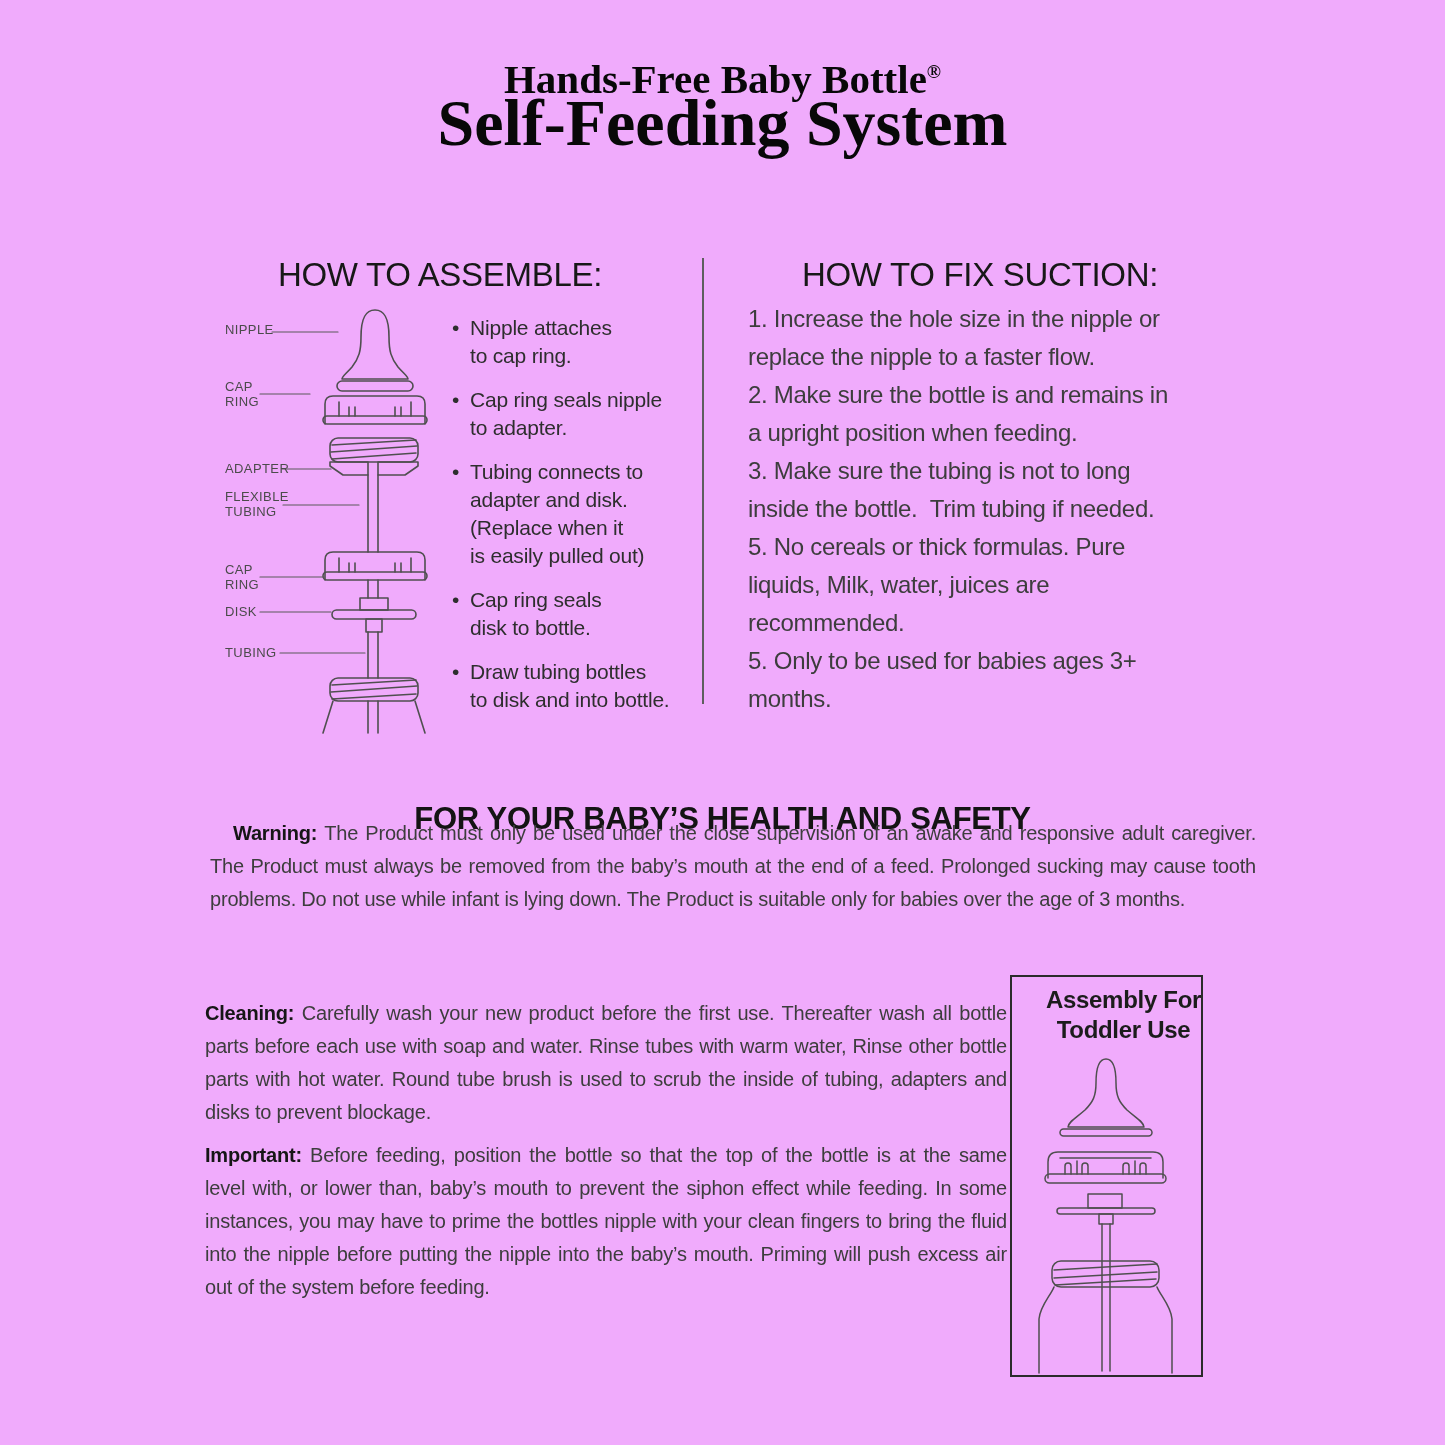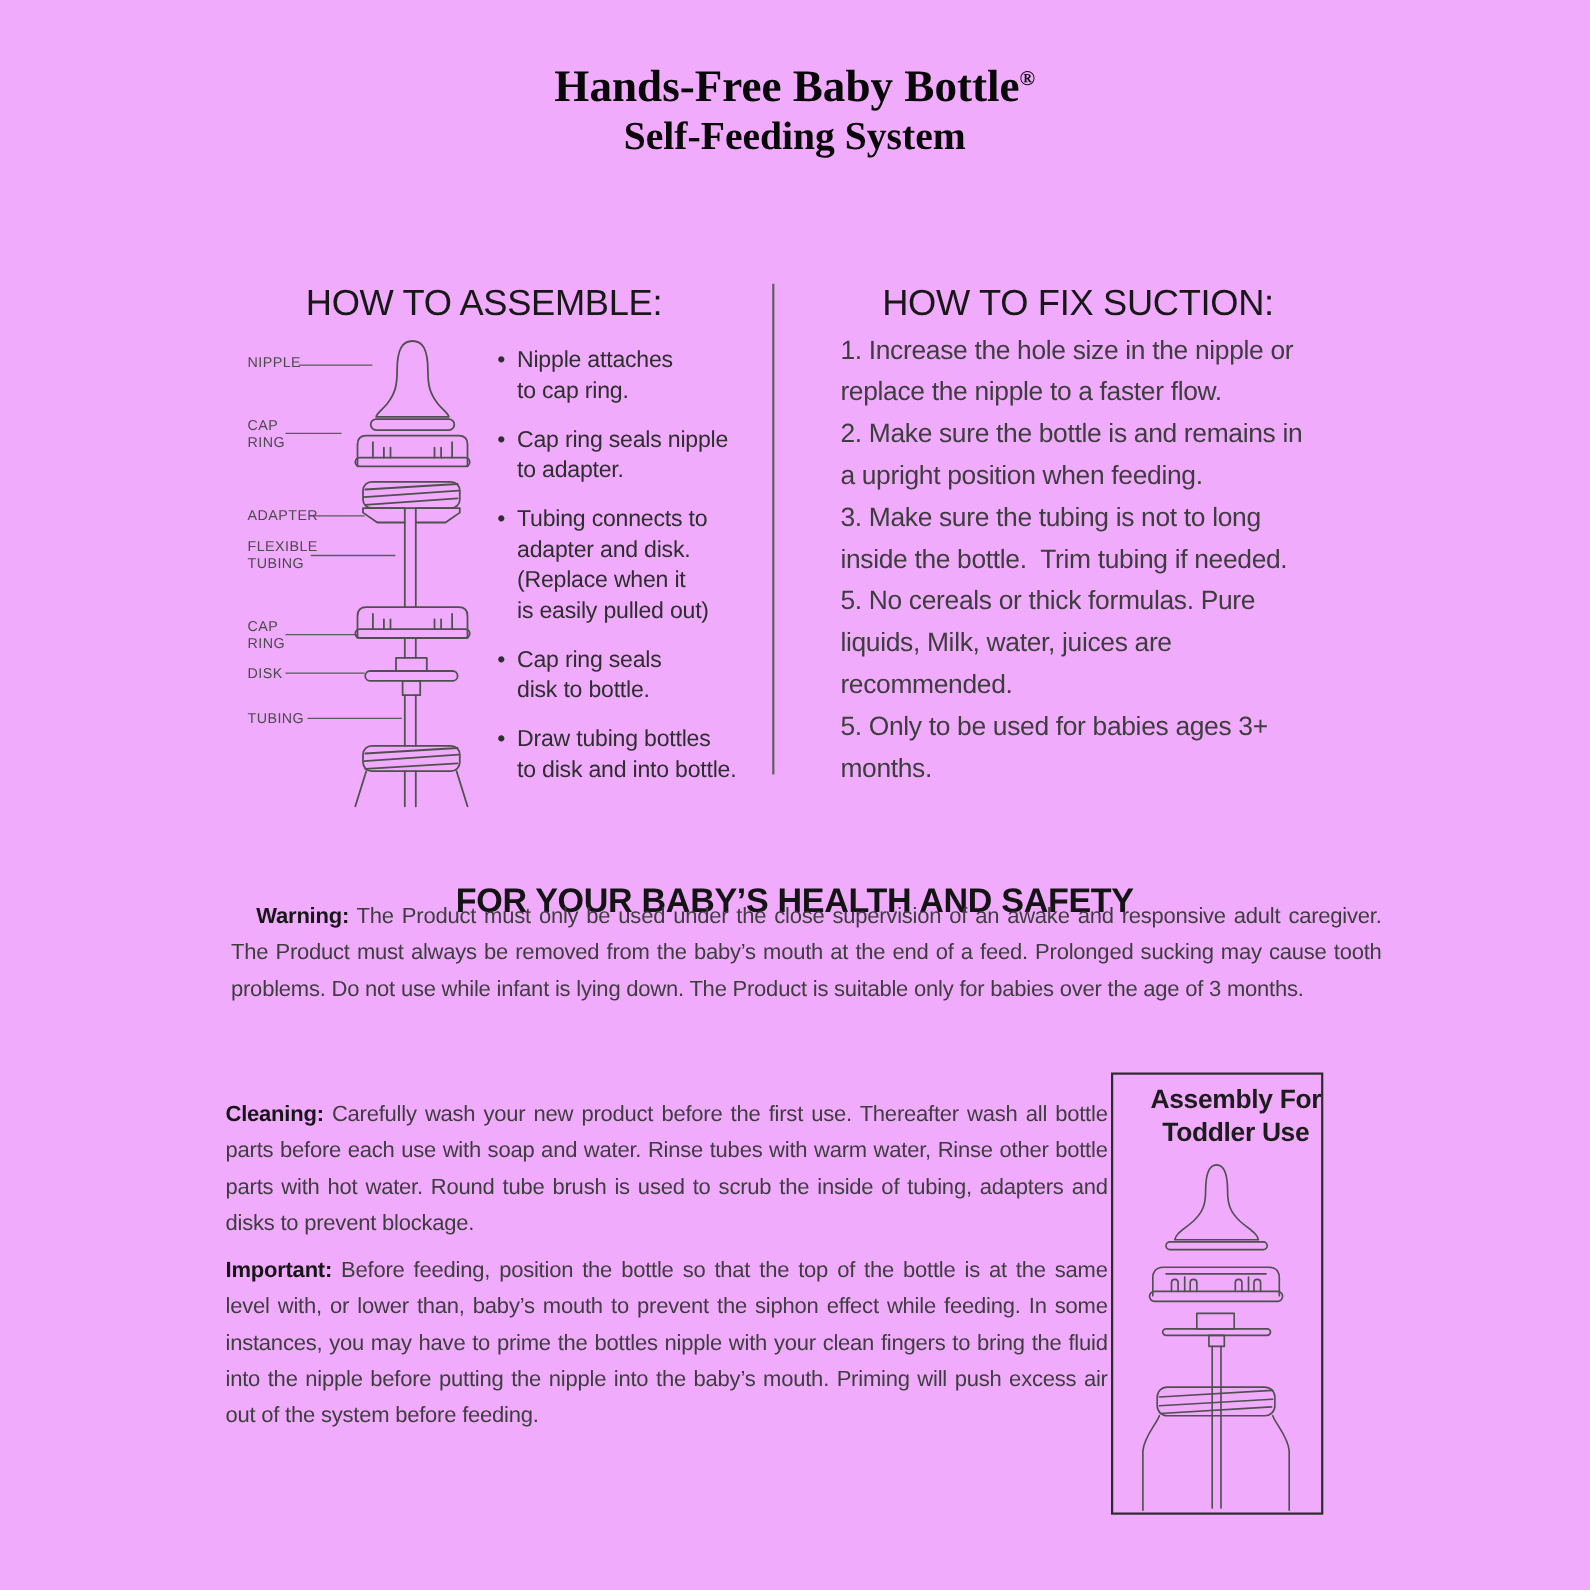--- a/index.html
+++ b/index.html
@@ -12,21 +12,21 @@
   
   .title1 {
     top:50px; left:0; width:100%; text-align:center;
     font-family:"Liberation Serif", serif; font-weight:bold;
     font-size:41px; line-height:44px; color:#080808; letter-spacing:0;
   }
   .title1 sup { font-size:19px; vertical-align:super; }
   .title2 {
     top:94px; left:0; width:100%; text-align:center;
     font-family:"Liberation Serif", serif; font-weight:bold;
-    font-size:36px; line-height:58px; color:#080808;
+    font-size:66px; line-height:58px; color:#080808;
   }
   .intro {
     top:168px; left:222px; width:1010px;
     font-size:23px; line-height:32px; letter-spacing:-0.2px;
     color:#3c3c3c; white-space:pre-line;
   }
 
   
   .col-heading {
     font-weight:normal; font-size:33px; line-height:40px; color:#181818;
@@ -51,21 +51,21 @@
   
   .bullets { top:314px; left:452px; width:268px; }
   .bullet-item { display:flex; margin:0 0 16px 0; }
   .bullet-item .dot { width:18px; flex:none; font-size:21px; line-height:28px; color:#2e2e2e; }
   .bullet-item .btxt {
     font-size:21px; line-height:28px; letter-spacing:-0.2px;
     color:#2e2e2e; white-space:pre-line;
   }
 
   
-  .suction-list { top:300px; left:748px; width:520px;margin-left:16px; }
+  .suction-list { top:300px; left:748px; width:520px; }
   .suction-item {
     font-size:24px; line-height:38px; letter-spacing:-0.3px;
     color:#3d3d3d; white-space:pre-line;
   }
 
   
   .safety-h {
     top:800px; left:0; width:100%; text-align:center;
     font-weight:bold; font-size:31px; line-height:38px; color:#141414;
     letter-spacing:-0.3px;

